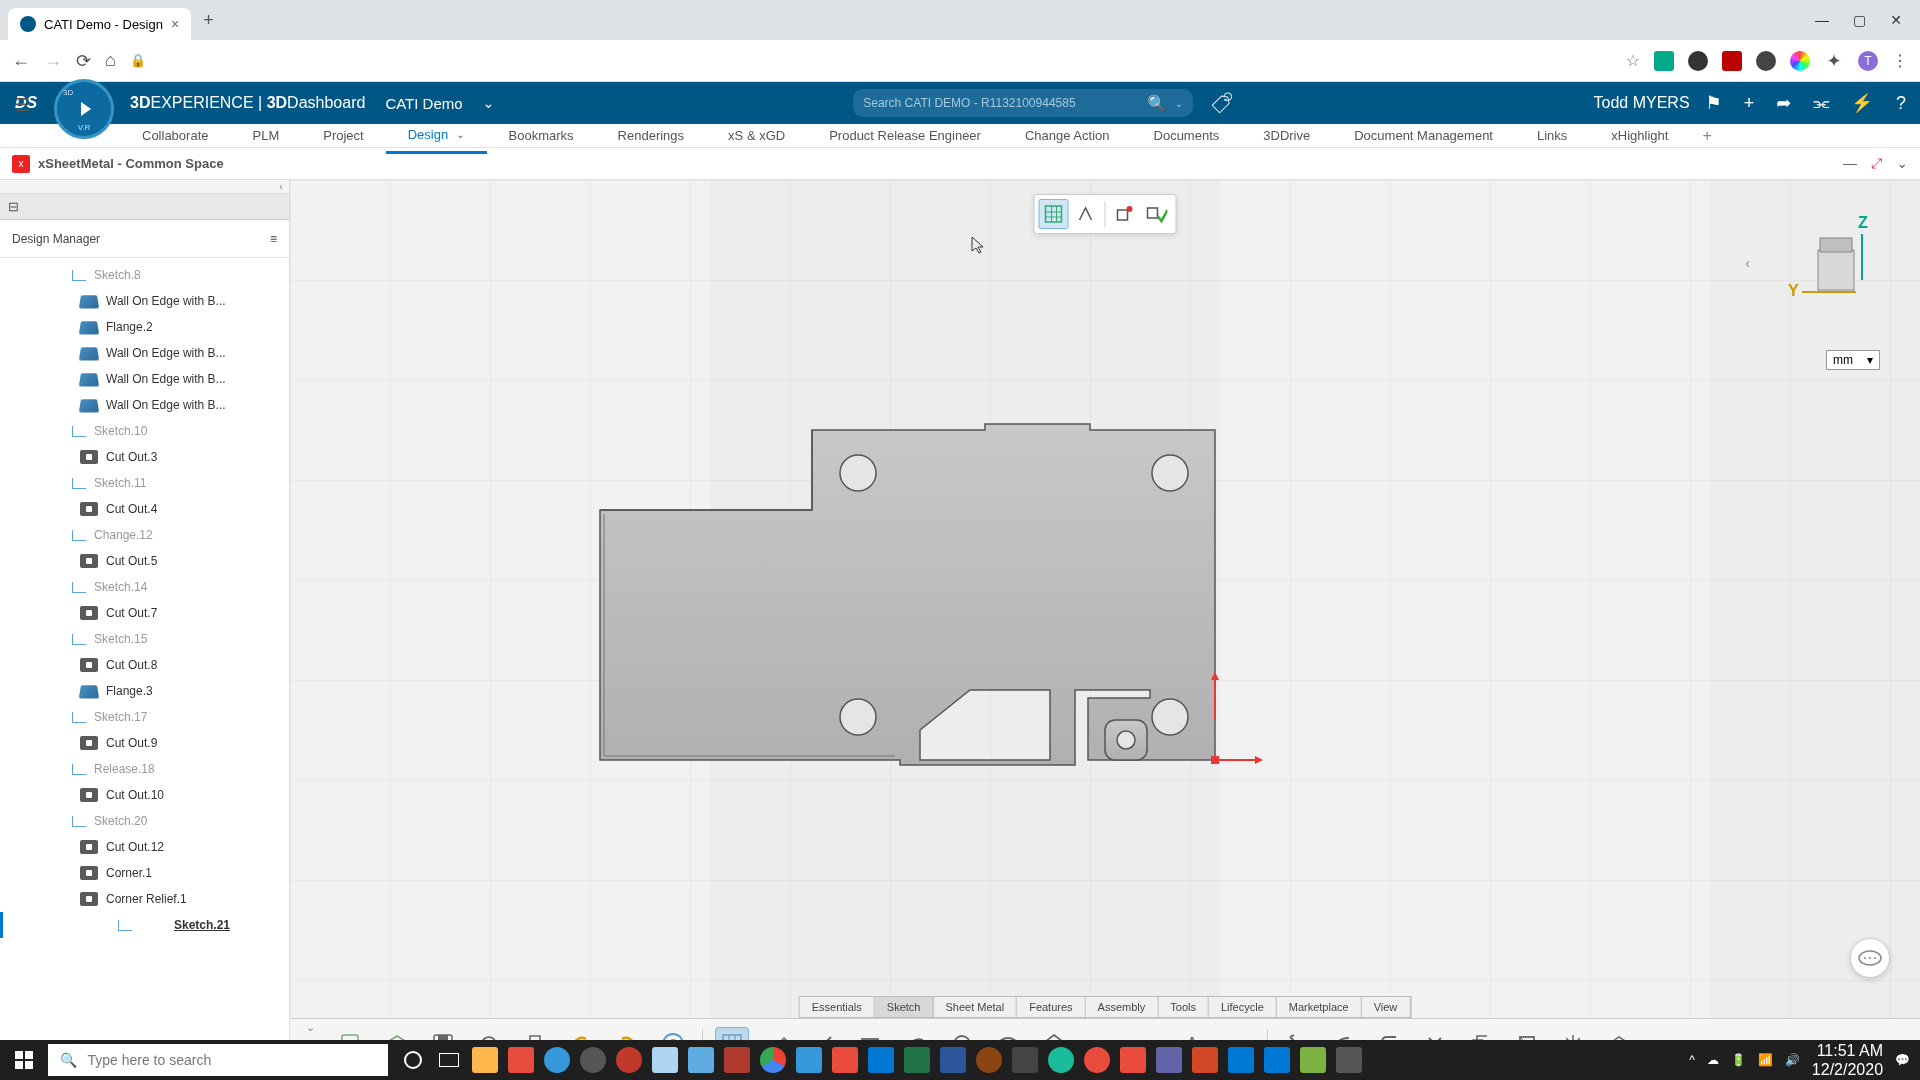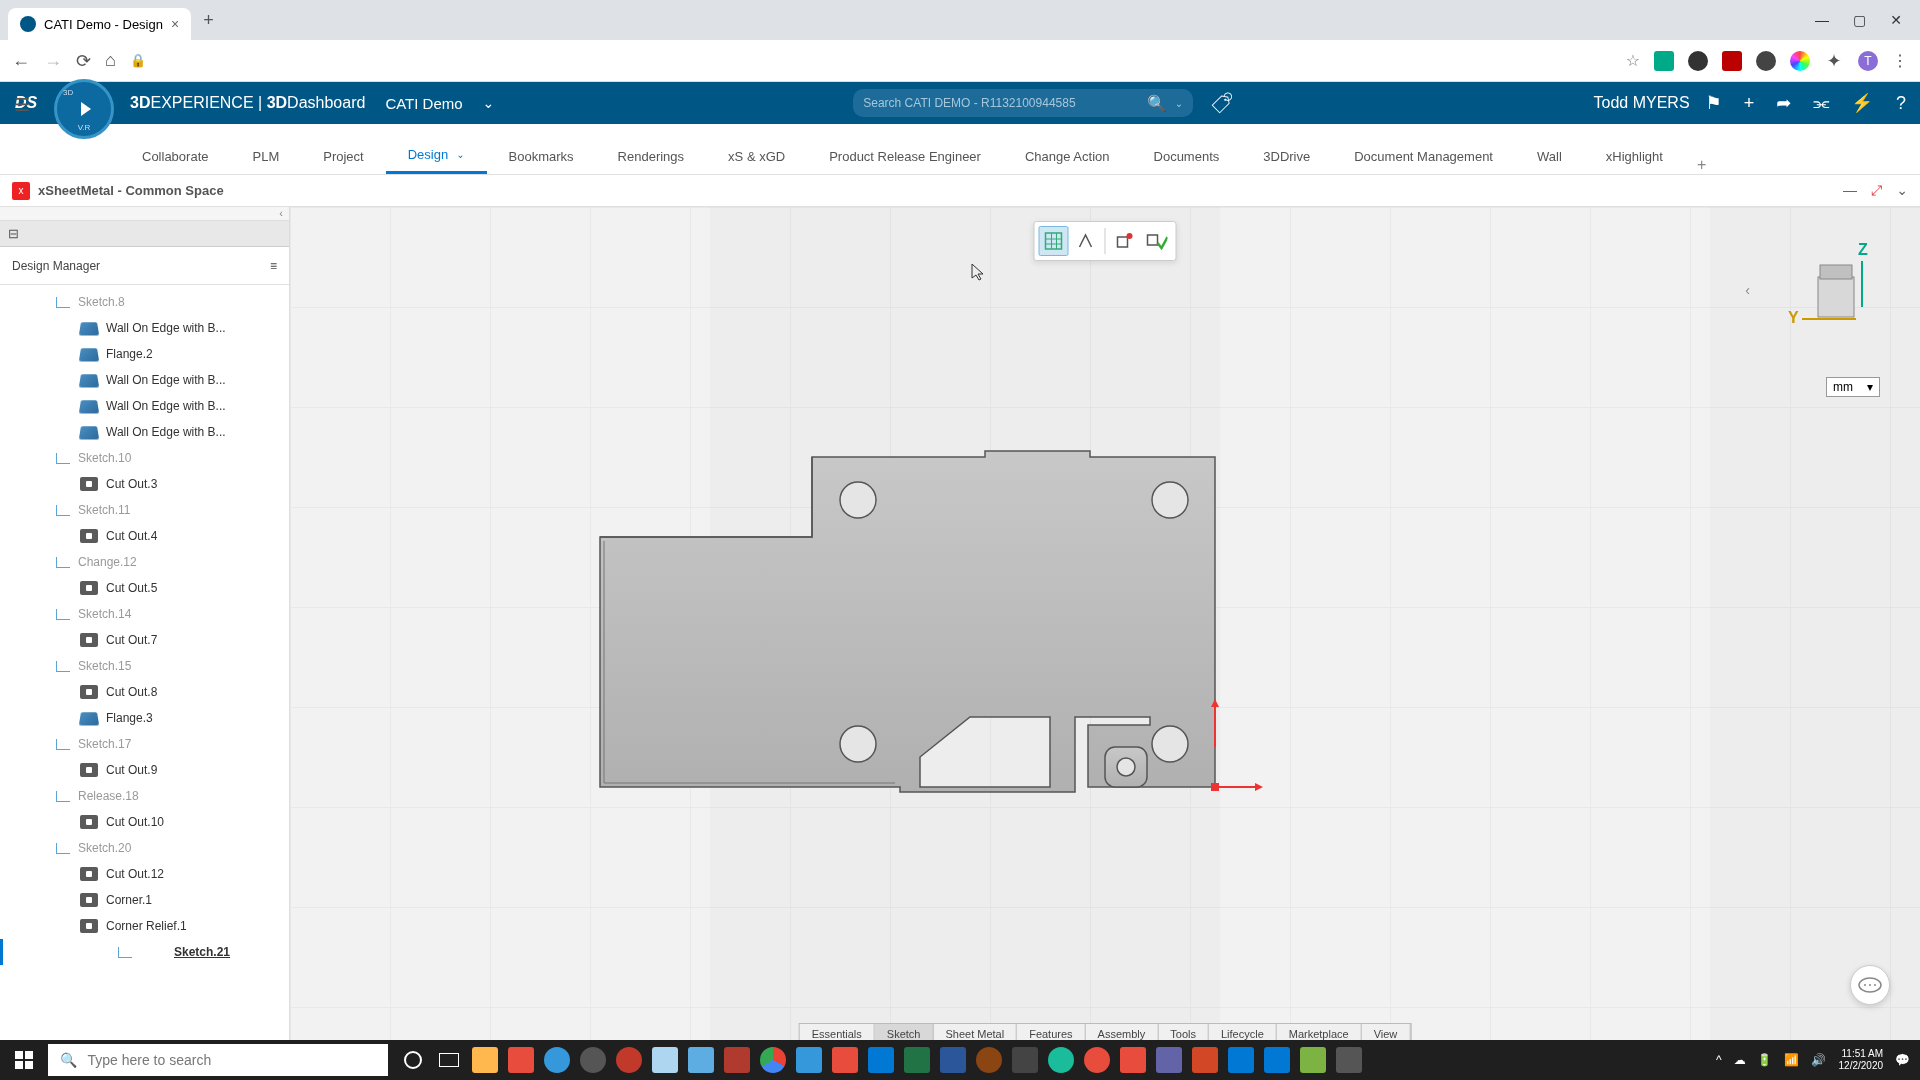--- a/index.html
+++ b/index.html
@@ -30,21 +30,21 @@
 .context { font-size: 15px; margin-left: 4px; }
 .dropdown-arrow { font-size: 14px; margin-left: 4px; }
 .search-box { margin-left: auto; width: 340px; height: 28px; background: #1d6b99; border-radius: 10px; display: flex; align-items: center; padding: 0 10px; gap: 8px; }
 .search-input { flex: 1; background: transparent; border: none; color: #a6c7db; font-size: 12px; outline: none; }
 .search-input::placeholder { color: #a6c7db; }
 .tag-icon { font-size: 20px; color: #fff; transform: rotate(90deg); }
 .user-name { margin-left: auto; font-size: 16px; font-weight: 500; }
 .header-icons { display: flex; gap: 22px; align-items: center; font-size: 18px; }
 
 
-.nav-tabs { height: 24px; background: #fff; display: flex; align-items: flex-end; padding-left: 120px; gap: 0; border-bottom: 1px solid #e0e0e0; margin-top: 27px; }
+.nav-tabs { height: 24px; background: #fff; display: flex; align-items: center; padding-left: 120px; gap: 0; border-bottom: 1px solid #e0e0e0; }
 .menu-toggle { position: absolute; left: 14px; top: 94px; font-size: 18px; color: #555; }
 .nav-tab { padding: 0 22px; height: 36px; display: flex; align-items: center; font-size: 13px; color: #555; cursor: pointer; }
 .nav-tab.active { color: #0078d4; border-bottom: 3px solid #0078d4; }
 .nav-tab-arrow { margin-left: 8px; font-size: 10px; }
 .nav-add { font-size: 16px; color: #888; padding: 0 12px; }
 
 
 .sub-header { height: 32px; background: #fff; display: flex; align-items: center; padding: 0 12px; gap: 8px; border-bottom: 1px solid #e0e0e0; }
 .sub-logo { width: 18px; height: 18px; background: #e22; border-radius: 2px; font-size: 10px; color: #fff; display: flex; align-items: center; justify-content: center; }
 .sub-title { font-size: 13px; color: #555; font-weight: bold; }
@@ -53,21 +53,21 @@
 
 .main { display: flex; height: calc(100% - 192px); position: relative; }
 
 
 .sidebar { width: 290px; background: #fff; border-right: 1px solid #ddd; display: flex; flex-direction: column; }
 .sidebar-collapse { height: 14px; text-align: right; padding-right: 6px; font-size: 11px; color: #888; background: #f5f5f5; border-bottom: 1px solid #ddd; }
 .sidebar-top { height: 26px; background: #e8e8e8; border-bottom: 1px solid #ccc; display: flex; align-items: center; padding: 0 8px; }
 .sidebar-header { height: 38px; display: flex; align-items: center; justify-content: space-between; padding: 0 12px; font-size: 12px; color: #444; border-bottom: 1px solid #e0e0e0; }
 .tree { flex: 1; overflow-y: auto; padding: 4px 0; }
 .tree-item { display: flex; align-items: center; height: 26px; padding-left: 80px; font-size: 12px; color: #333; gap: 8px; cursor: pointer; }
-.tree-item.indent2 { padding-left: 56px; }
+.tree-item.indent2 { padding-left: 72px; }
 .tree-icon { width: 18px; height: 14px; flex-shrink: 0; }
 .icon-sketch { border: 1.5px solid #5aa5d6; border-top: none; border-right: none; width: 14px; height: 11px; }
 .icon-feature { background: linear-gradient(135deg, #4a90c2, #2d6a9e); border-radius: 2px; transform: perspective(20px) rotateX(20deg); }
 .icon-cutout { background: #5a5a5a; border-radius: 2px; position: relative; }
 .icon-cutout::after { content: ''; position: absolute; width: 6px; height: 6px; background: #fff; top: 4px; left: 6px; border-radius: 1px; }
 .tree-item.selected { font-weight: bold; text-decoration: underline; }
 .tree-item.selected-bar { border-left: 3px solid #0078d4; padding-left: 115px; gap: 42px; }
 .gray-text { color: #999; }
 
 
@@ -110,21 +110,21 @@
 
 .taskbar { position: absolute; bottom: 0; left: 0; right: 0; height: 40px; background: #1f1f1f; display: flex; align-items: center; z-index: 100; }
 .start-btn { width: 48px; height: 40px; display: flex; align-items: center; justify-content: center; }
 .win-logo { width: 18px; height: 18px; display: grid; grid-template-columns: 1fr 1fr; grid-template-rows: 1fr 1fr; gap: 2px; }
 .win-logo div { background: #fff; }
 .task-search { width: 340px; height: 32px; background: #fff; display: flex; align-items: center; padding: 0 12px; gap: 10px; font-size: 14px; color: #777; margin-left: 0; }
 .task-icons { display: flex; align-items: center; gap: 2px; margin-left: 8px; }
 .task-icon { width: 34px; height: 40px; display: flex; align-items: center; justify-content: center; }
 .task-icon .ico { width: 26px; height: 26px; border-radius: 3px; }
 .tray { margin-left: auto; display: flex; align-items: center; gap: 12px; padding-right: 10px; color: #fff; font-size: 12px; }
-.tray-time { text-align: right; line-height: 1.2; font-size: 10px; }
+.tray-time { text-align: right; line-height: 1.2; font-size: 16px; }
 
 svg { display: block; }
 </style>
 </head>
 <body>
 
 <div class="browser-top">
   <div class="tab">
     <div class="tab-favicon"></div>
     <span>CATI Demo - Design</span>
@@ -197,21 +197,21 @@
     <div class="nav-tab">Project</div>
     <div class="nav-tab active">Design<span class="nav-tab-arrow">⌄</span></div>
     <div class="nav-tab">Bookmarks</div>
     <div class="nav-tab">Renderings</div>
     <div class="nav-tab">xS &amp; xGD</div>
     <div class="nav-tab">Product Release Engineer</div>
     <div class="nav-tab">Change Action</div>
     <div class="nav-tab">Documents</div>
     <div class="nav-tab">3DDrive</div>
     <div class="nav-tab">Document Management</div>
-    <div class="nav-tab">Wall</div>
+    <div class="nav-tab">Links</div>
     <div class="nav-tab">xHighlight</div>
     <div class="nav-add">+</div>
   </div>
 
 <div class="sub-header">
   <div class="sub-logo">x</div>
   <span class="sub-title">xSheetMetal - Common Space</span>
   <div class="sub-controls">
     <span>—</span>
     <span style="color:#d33">⤢</span>

